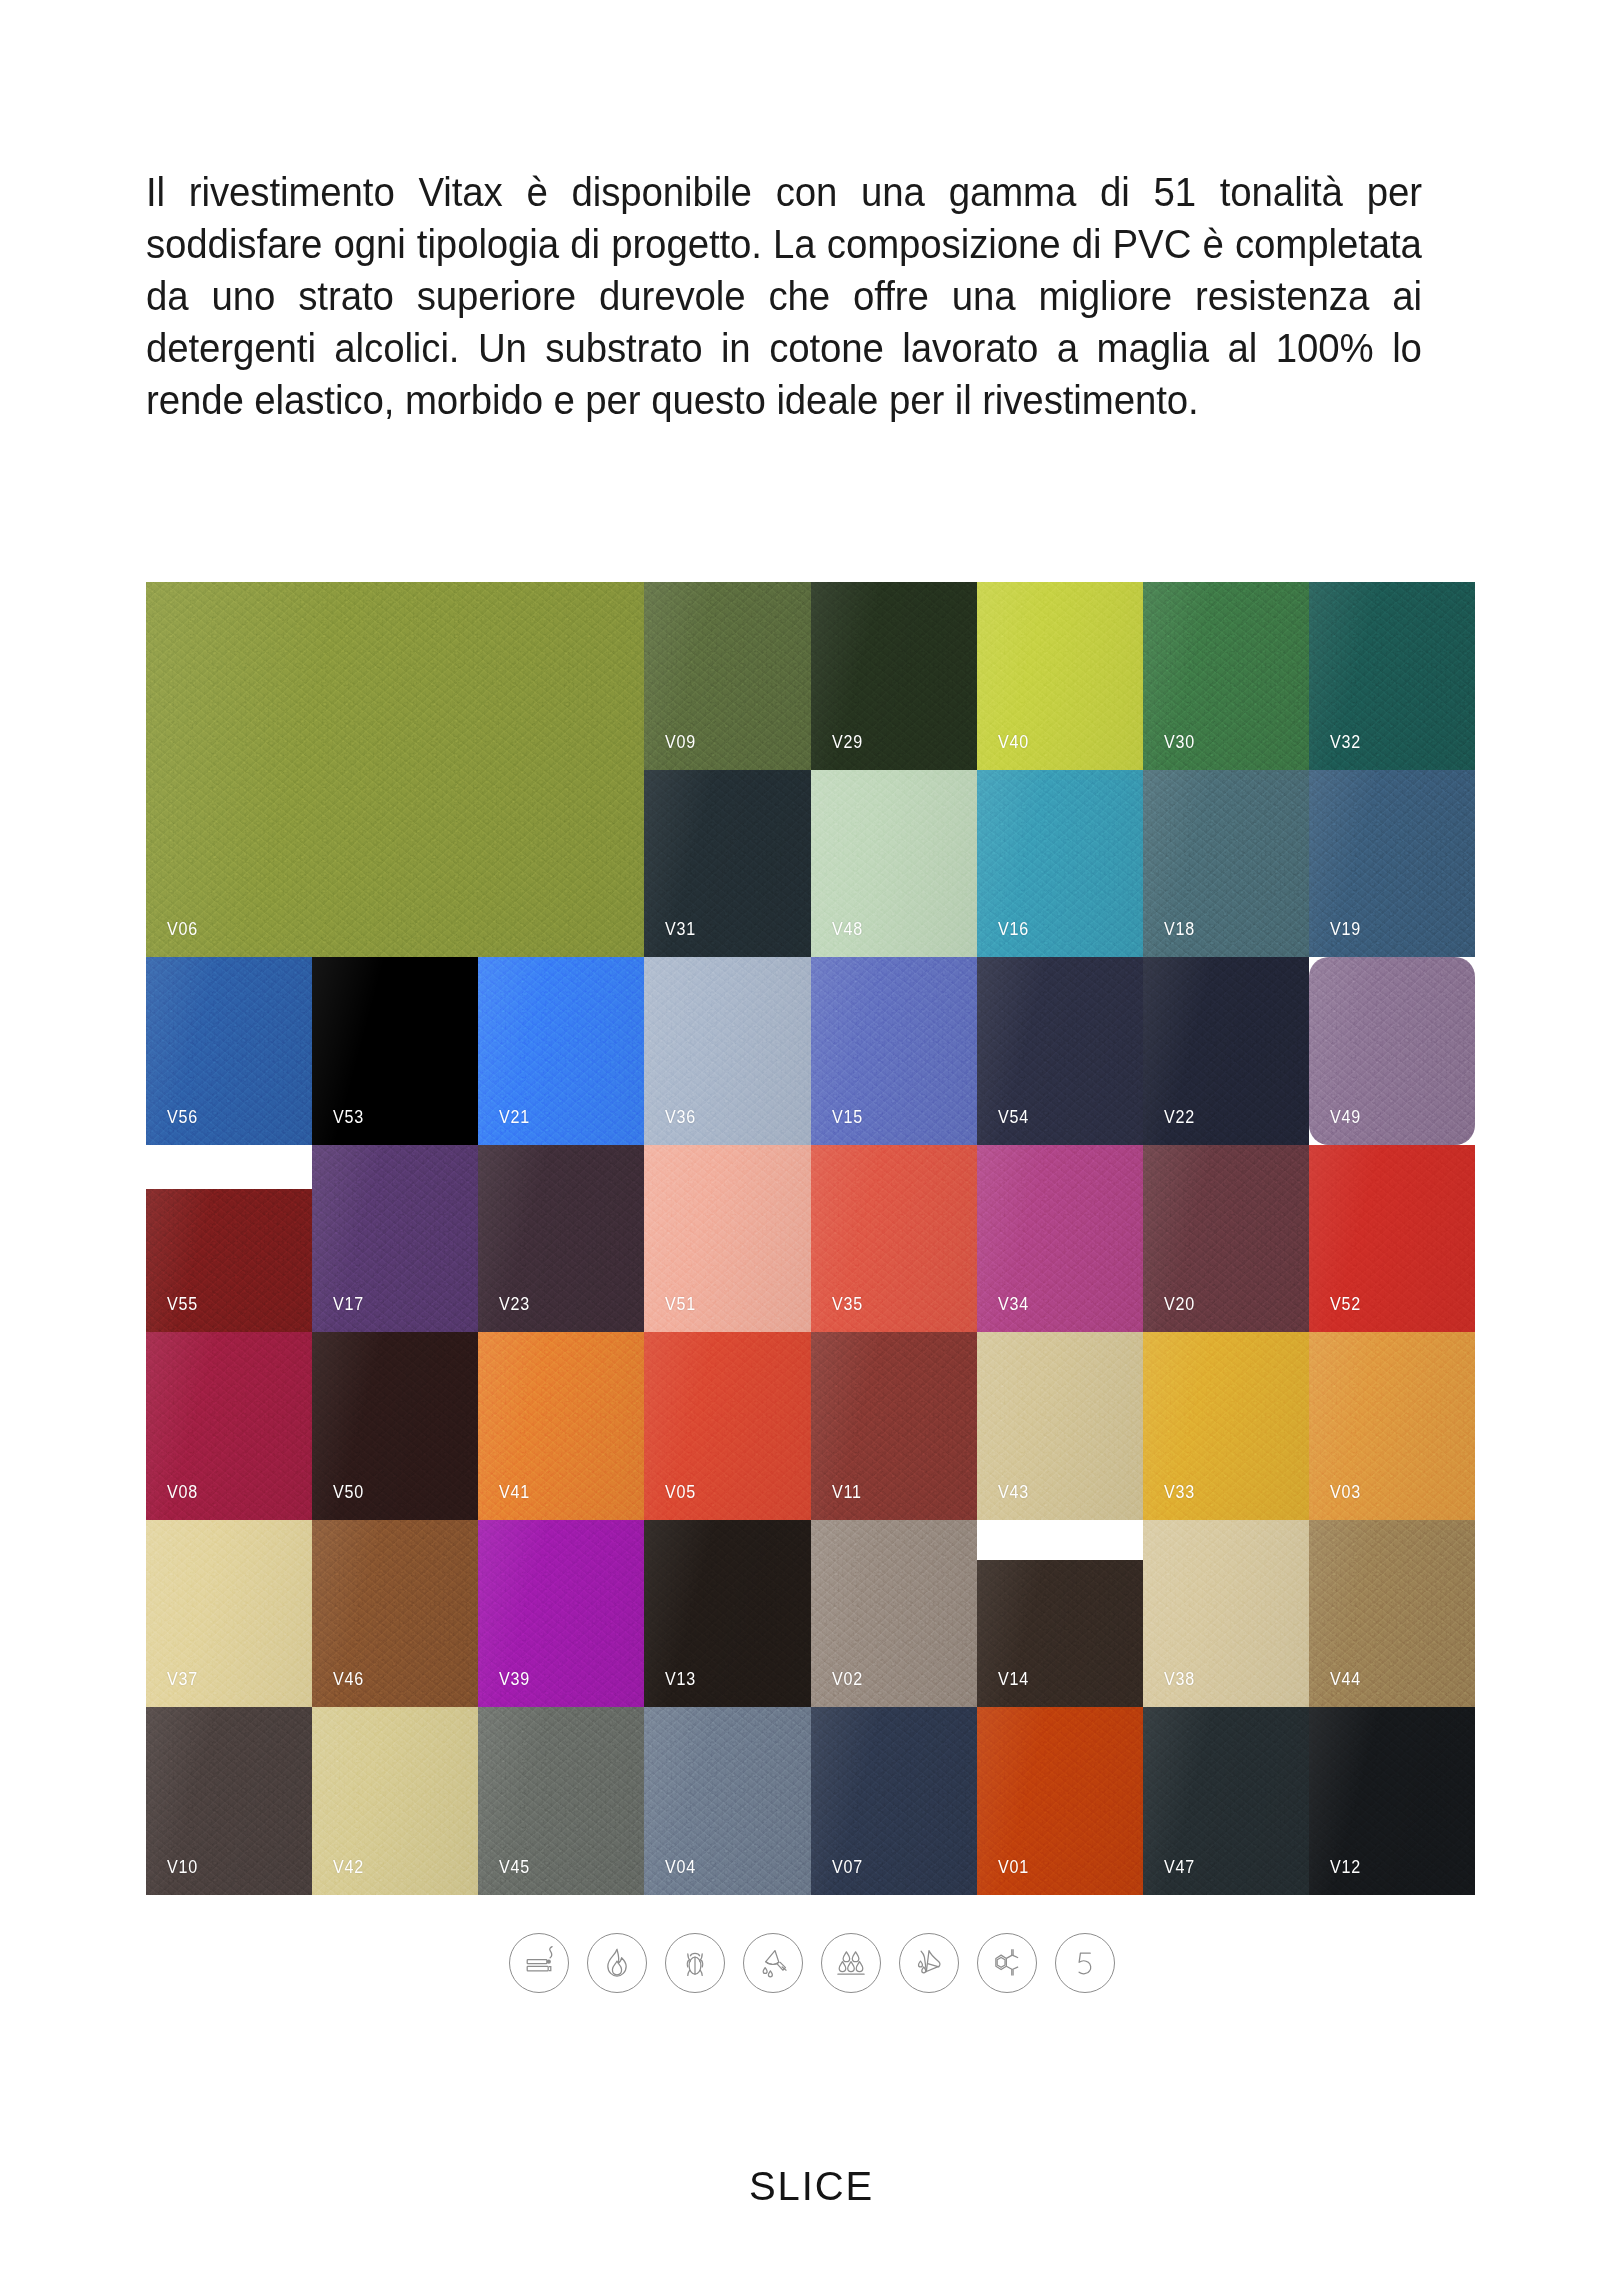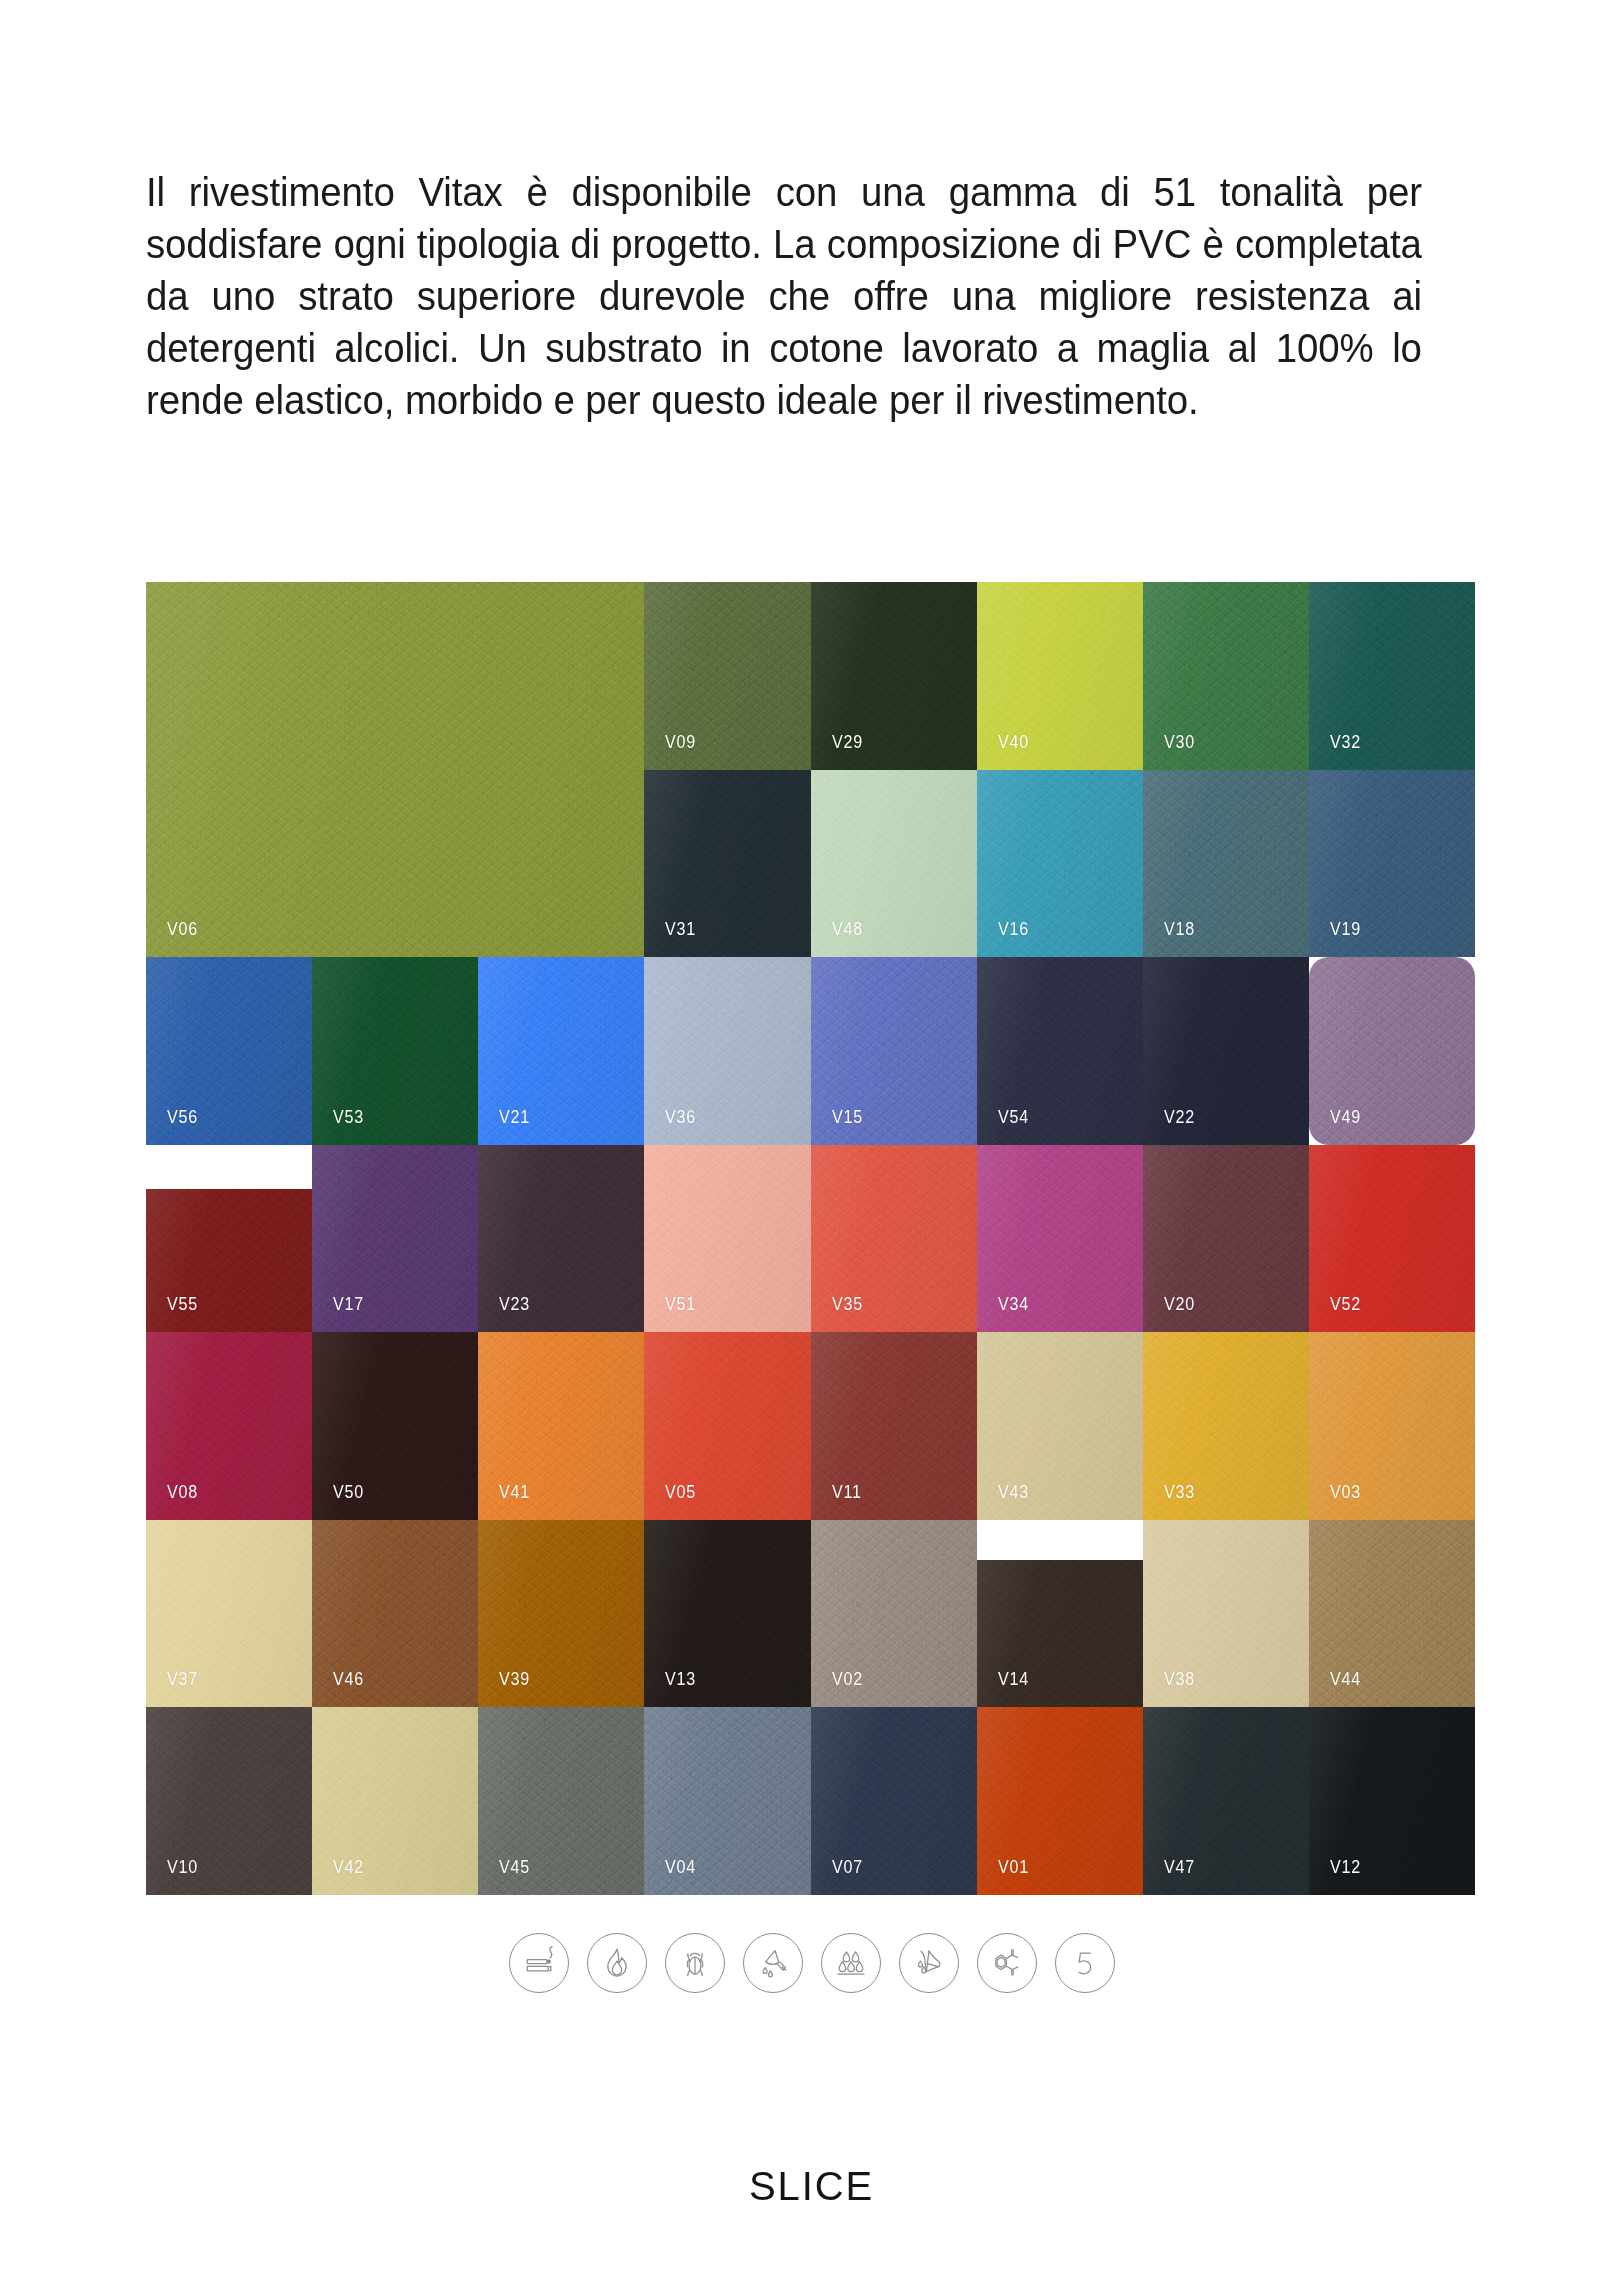--- a/index.html
+++ b/index.html
@@ -154,21 +154,21 @@
     </div>
     <div class="sw" style="background: rgb(77, 112, 122);">
       <span class="code">V18</span>
     </div>
     <div class="sw" style="background: rgb(60, 95, 126);">
       <span class="code">V19</span>
     </div>
     <div class="sw" style="background: rgb(47, 98, 171);">
       <span class="code">V56</span>
     </div>
-    <div class="sw" style="background: #14532d; padding-left: 40px;">
+    <div class="sw" style="background: #000000; padding-left: 40px;">
       <span class="code">V53</span>
     </div>
     <div class="sw" style="background: #3b82f6;">
       <span class="code">V21</span>
     </div>
     <div class="sw" style="background: rgb(173, 186, 205);">
       <span class="code">V36</span>
     </div>
     <div class="sw" style="background: rgb(101, 116, 194);">
       <span class="code">V15</span>
@@ -229,21 +229,21 @@
     </div>
     <div class="sw" style="background: rgb(224, 155, 65);">
       <span class="code">V03</span>
     </div>
     <div class="sw" style="background: rgb(227, 213, 160);">
       <span class="code">V37</span>
     </div>
     <div class="sw" style="background: rgb(138, 86, 48);">
       <span class="code">V46</span>
     </div>
-    <div class="sw" style="background: #a16207;">
+    <div class="sw" style="background: #a21caf;">
       <span class="code">V39</span>
     </div>
     <div class="sw" style="background: rgb(35, 28, 24);">
       <span class="code">V13</span>
     </div>
     <div class="sw" style="background: rgb(155, 142, 132);">
       <span class="code">V02</span>
     </div>
     <div class="sw" style="background: rgb(56, 44, 37); margin-top: 40px;">
       <span class="code">V14</span>

